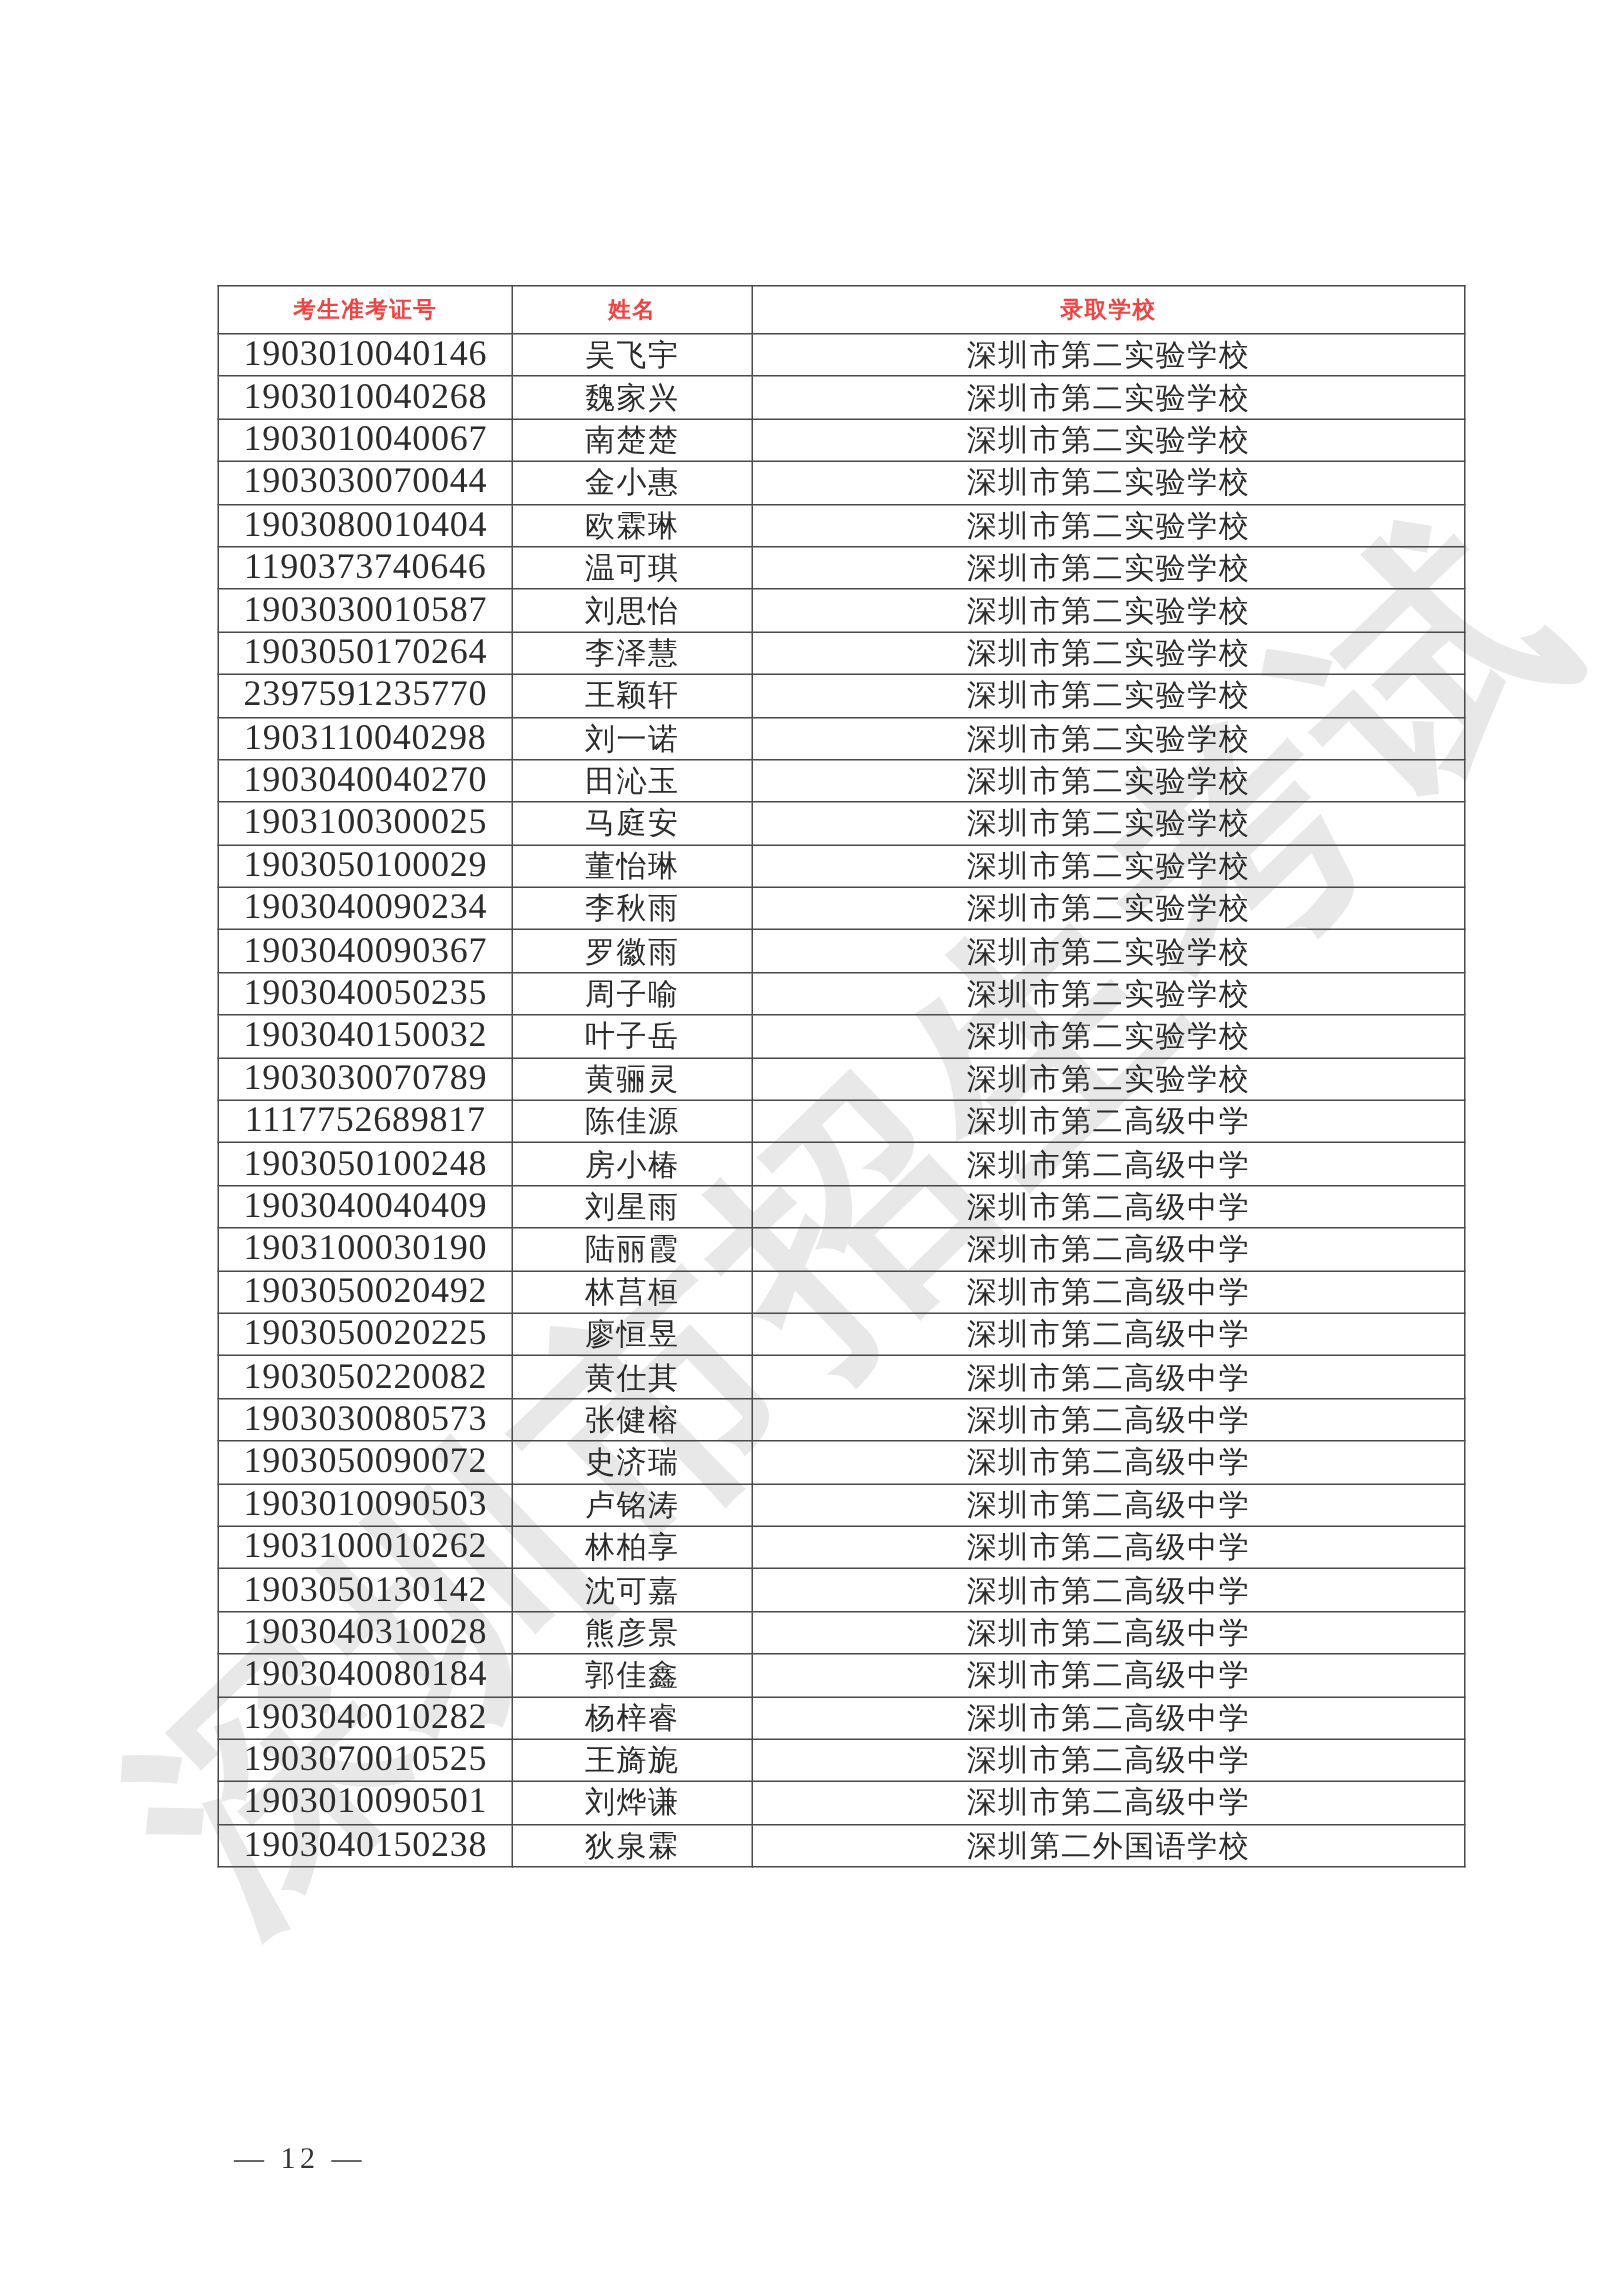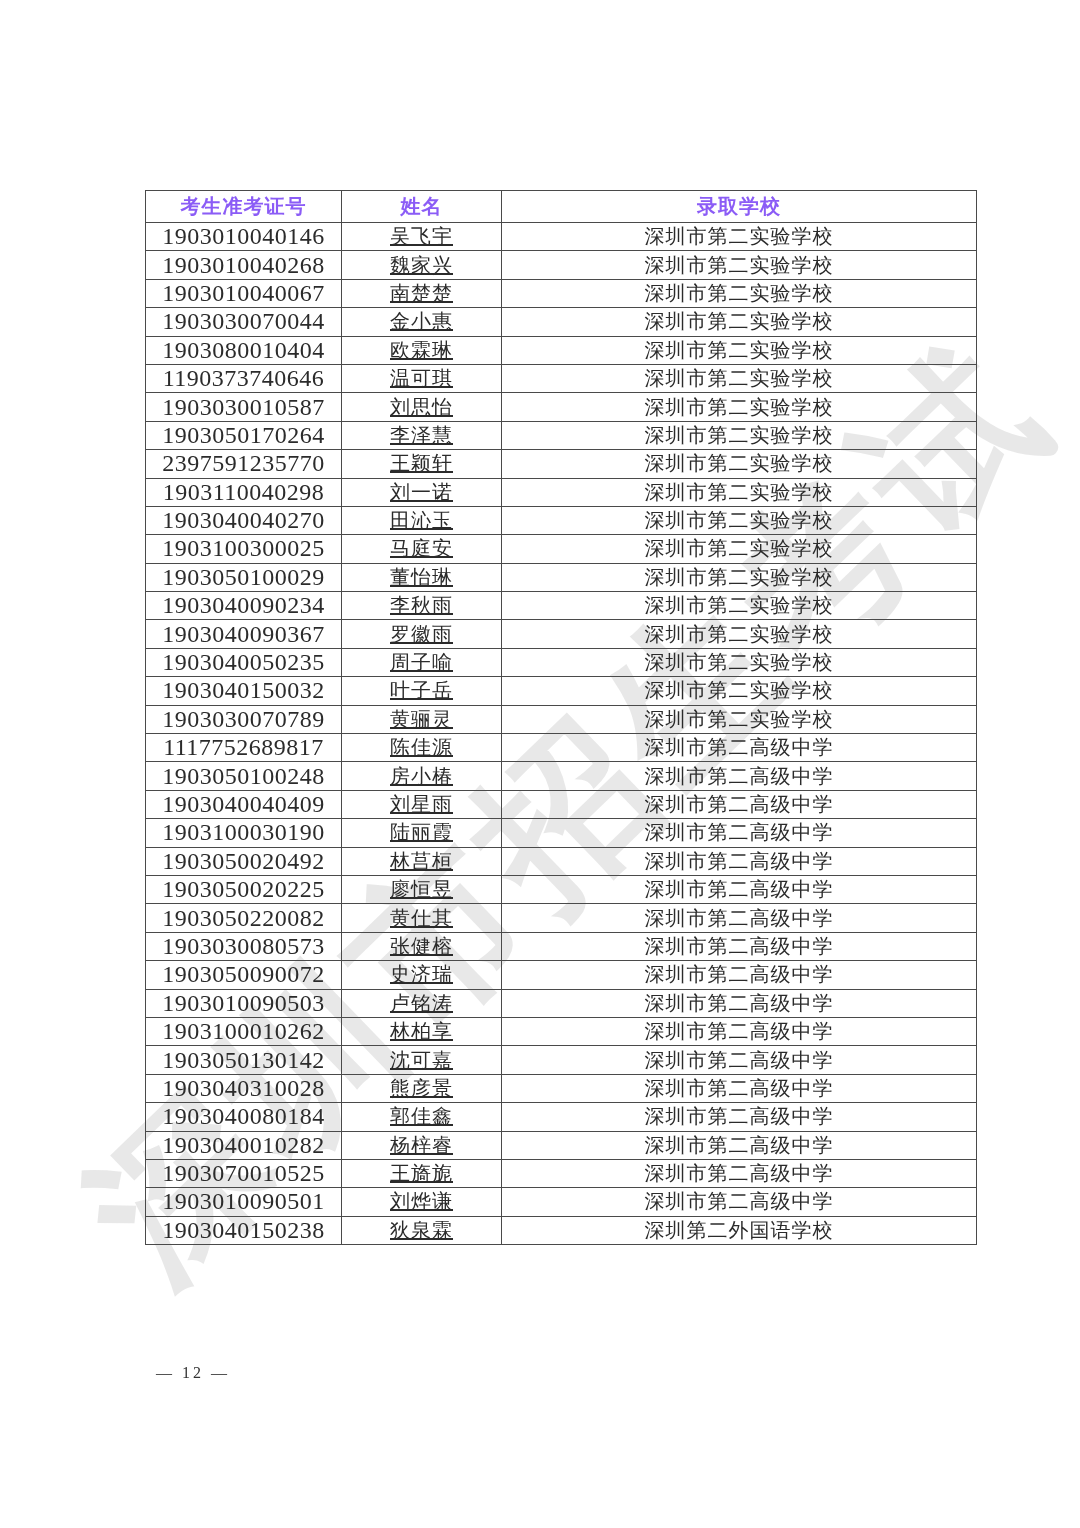--- a/index.html
+++ b/index.html
@@ -54,47 +54,46 @@
     border: 1.5px solid #4a4a4a;
     text-align: center;
     vertical-align: middle;
     padding: 0;
     background: transparent;
     overflow: hidden;
     white-space: nowrap;
   }
   .doc-table th {
     height: 31px;
-    font-size: 20px;
+    font-size: 15px;
     font-weight: 700;
-    color: #8b5cf6;
+    color: #ef4444;
     font-family: Liberation Mono, monospace;
     letter-spacing: 1px;
   }
   .doc-table td {
     height: 27.4px;
     font-size: 20px;
     color: #2b2b2b;
   }
   .doc-table td.id-cell {
     letter-spacing: 0.5px;
     font-size: 24px;
   }
   .doc-table td.name-cell {
     letter-spacing: 1px;
-    text-decoration: underline;
   }
   .doc-table td.school-cell {
     letter-spacing: 1px;
   }
   .page-number {
     position: absolute;
     left: 156px;
-    top: 1364px;
-    font-size: 16px;
+    top: 1428px;
+    font-size: 20px;
     letter-spacing: 3px;
     color: #333333;
     z-index: 2;
     font-family: "Liberation Serif", "DejaVu Serif", serif;
     text-align: right;
   }
 </style>
 </head>
 <body>
 

